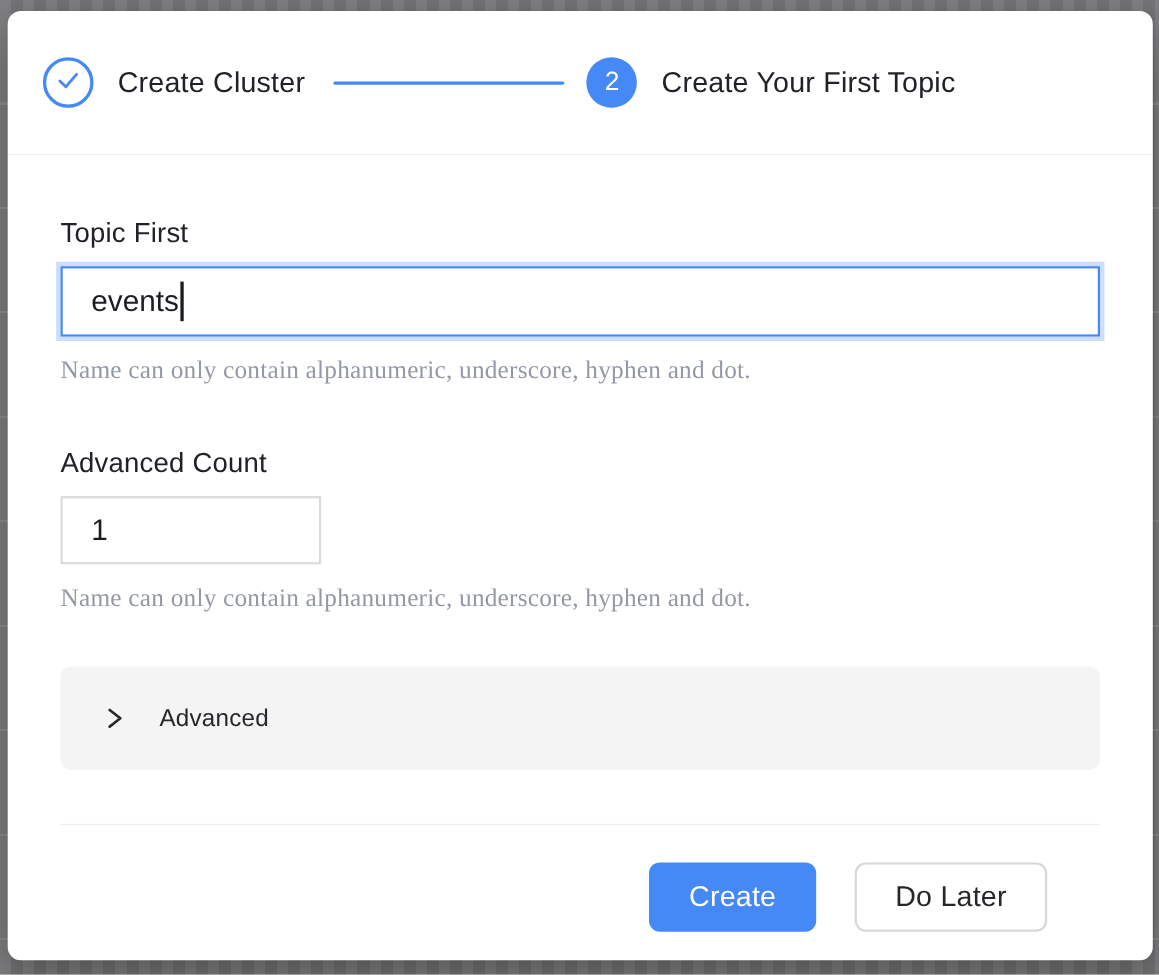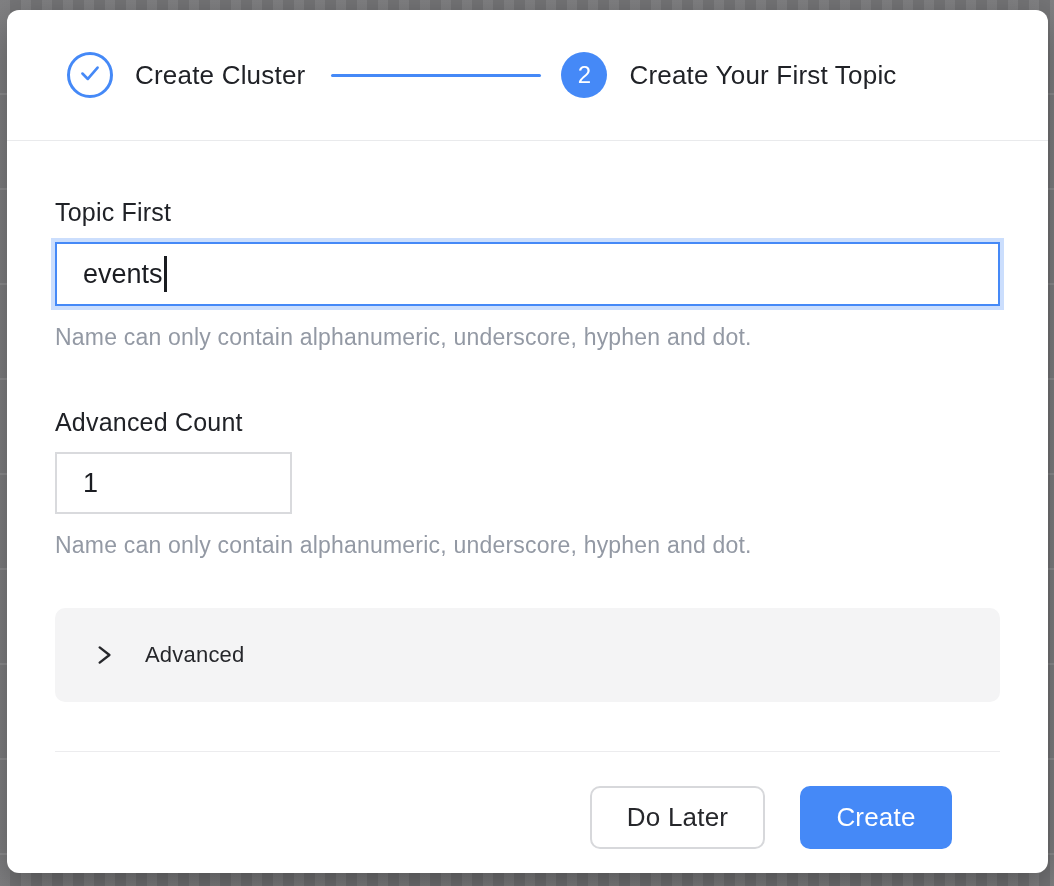--- a/index.html
+++ b/index.html
@@ -23,21 +23,21 @@
     background:#ffffff;
     border-radius:12px;
     box-shadow:0 12px 40px rgba(0,0,0,0.35);
     overflow:hidden;
   }
   
   .modal-header{
     height:131px;
     display:flex;
     align-items:center;
-    padding:0 60px;
+    padding:0 32px;
     border-bottom:1px solid #e9eaec;
   }
   .stepper{display:flex;align-items:center;width:100%;}
   .step{display:flex;align-items:center;}
   .step-circle{
     width:46px;height:46px;border-radius:50%;
     flex:none;
     display:flex;align-items:center;justify-content:center;
   }
   .step-circle.done{
@@ -94,20 +94,21 @@
     display:inline-block;
     width:3px;height:36px;
     background:#1a1c20;
     margin-left:1px;
   }
   .helper{
     font-size:23px;
     color:#9399a4;
     margin-top:18px;
     letter-spacing:0.2px;
+    font-family:Liberation Serif, serif;
   }
   .section-gap{height:57px;}
   .advanced{
     margin-top:49px;
     height:94px;
     background:#f4f4f5;
     border-radius:10px;
     display:flex;align-items:center;
     padding:0 36px;
     cursor:pointer;
@@ -206,18 +207,18 @@
         <svg width="26" height="28" viewBox="0 0 24 24" fill="none">
           <polyline points="8,5 17,12 8,19" stroke="#26272b" stroke-width="2.2" stroke-linecap="round" stroke-linejoin="round"></polyline>
         </svg>
       </span>
       <span class="advanced-label">Advanced</span>
     </div>
 
     <div class="footer-divider"></div>
 
     <div class="modal-footer">
+      <button class="btn primary">Create</button>
       <button class="btn secondary">Do Later</button>
-      <button class="btn primary">Create</button>
     </div>
 
   </div>
 </div>
 
 </body></html>

